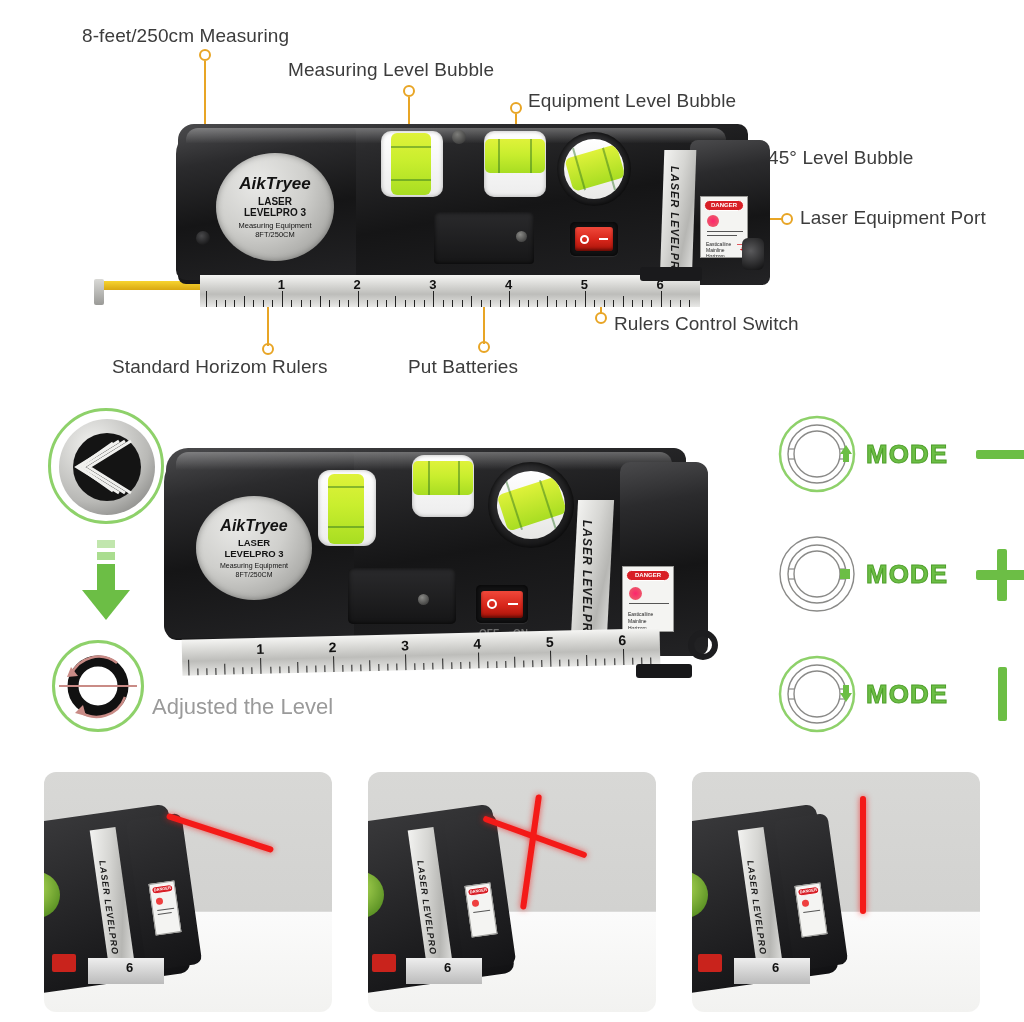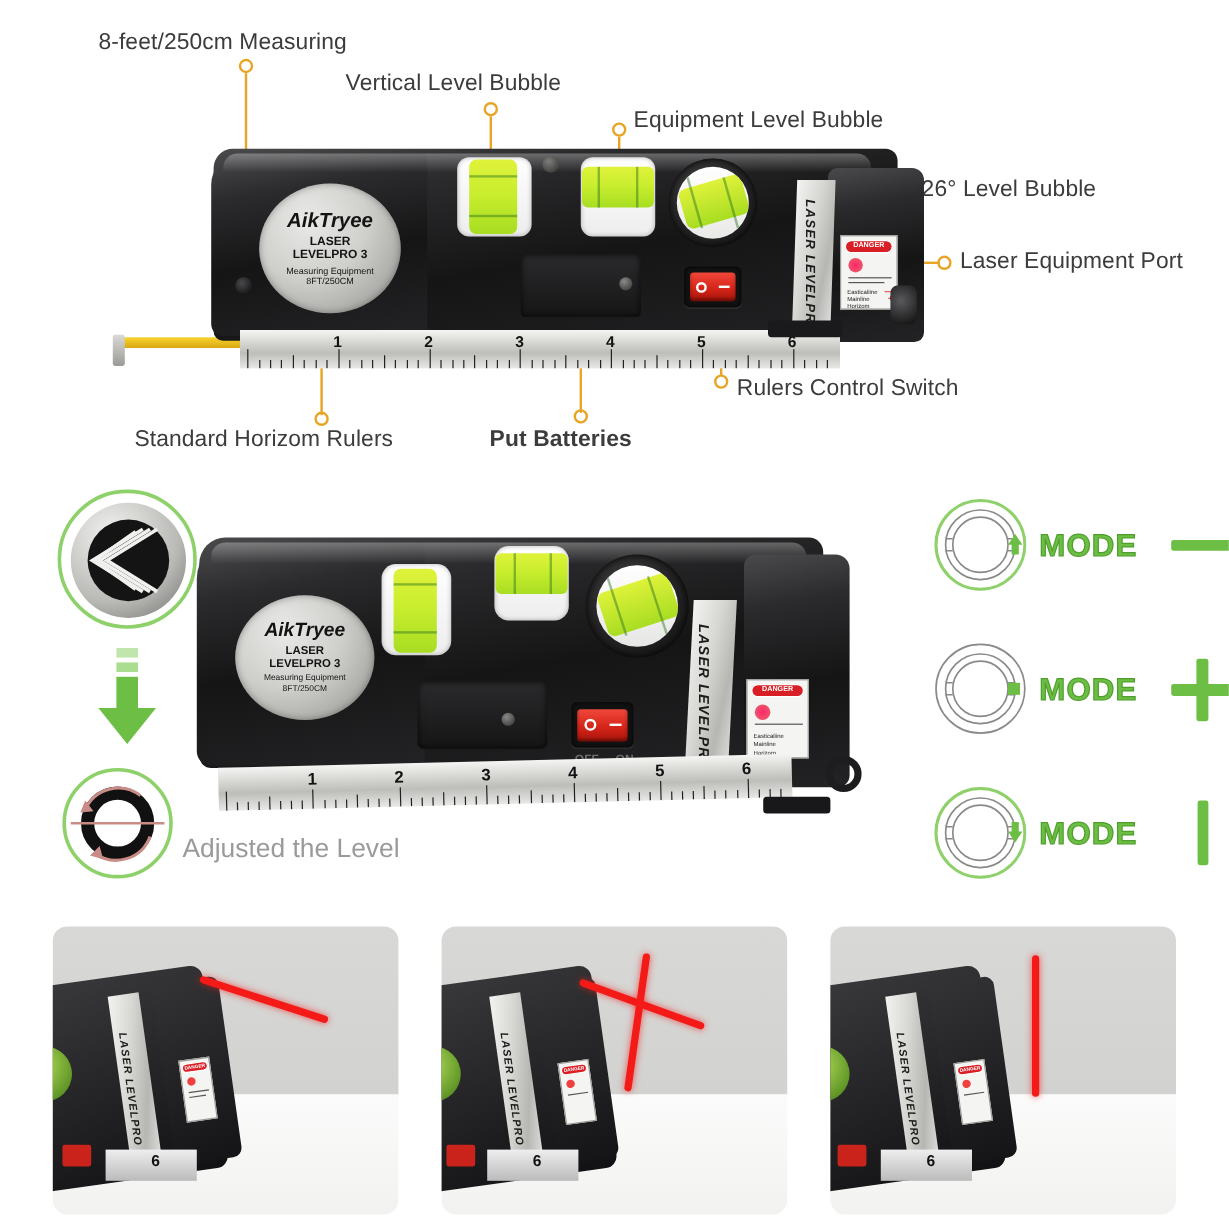--- a/index.html
+++ b/index.html
@@ -172,26 +172,26 @@
   .laser-line { position:absolute; background:#f41a18; border-radius:3px; box-shadow:0 0 6px rgba(244,26,24,.7);}
 </style>
 </head>
 <body>
 
 <div id="page">
 
   <div>
 
     <div class="lbl" style="left:82px; top:25px;">8-feet/250cm Measuring</div>
-    <div class="lbl" style="left:288px; top:59px;">Vertical Level Bubble</div>
+    <div class="lbl" style="left:288px; top:59px;">Measuring Level Bubble</div>
     <div class="lbl" style="left:528px; top:90px;">Equipment Level Bubble</div>
-    <div class="lbl" style="left:768px; top:147px;">26° Level Bubble</div>
+    <div class="lbl" style="left:768px; top:147px;">45° Level Bubble</div>
     <div class="lbl" style="left:800px; top:207px;">Laser Equipment Port</div>
     <div class="lbl" style="left:614px; top:313px;">Rulers Control Switch</div>
-    <div class="lbl" style="left:408px; top:356px;font-weight:bold;">Put Batteries</div>
+    <div class="lbl" style="left:408px; top:356px;">Put Batteries</div>
     <div class="lbl" style="left:112px; top:356px;">Standard Horizom Rulers</div>
 
     <div class="callout-dot" style="left:199px; top:49px;"></div>
     <div class="callout-line vline" style="left:204px; top:61px; height:225px;"></div>
 
     <div class="callout-dot" style="left:403px; top:85px;"></div>
     <div class="callout-line vline" style="left:408px; top:97px; height:78px;"></div>
 
     <div class="callout-dot" style="left:510px; top:102px;"></div>
     <div class="callout-line vline" style="left:515px; top:114px; height:62px;"></div>

